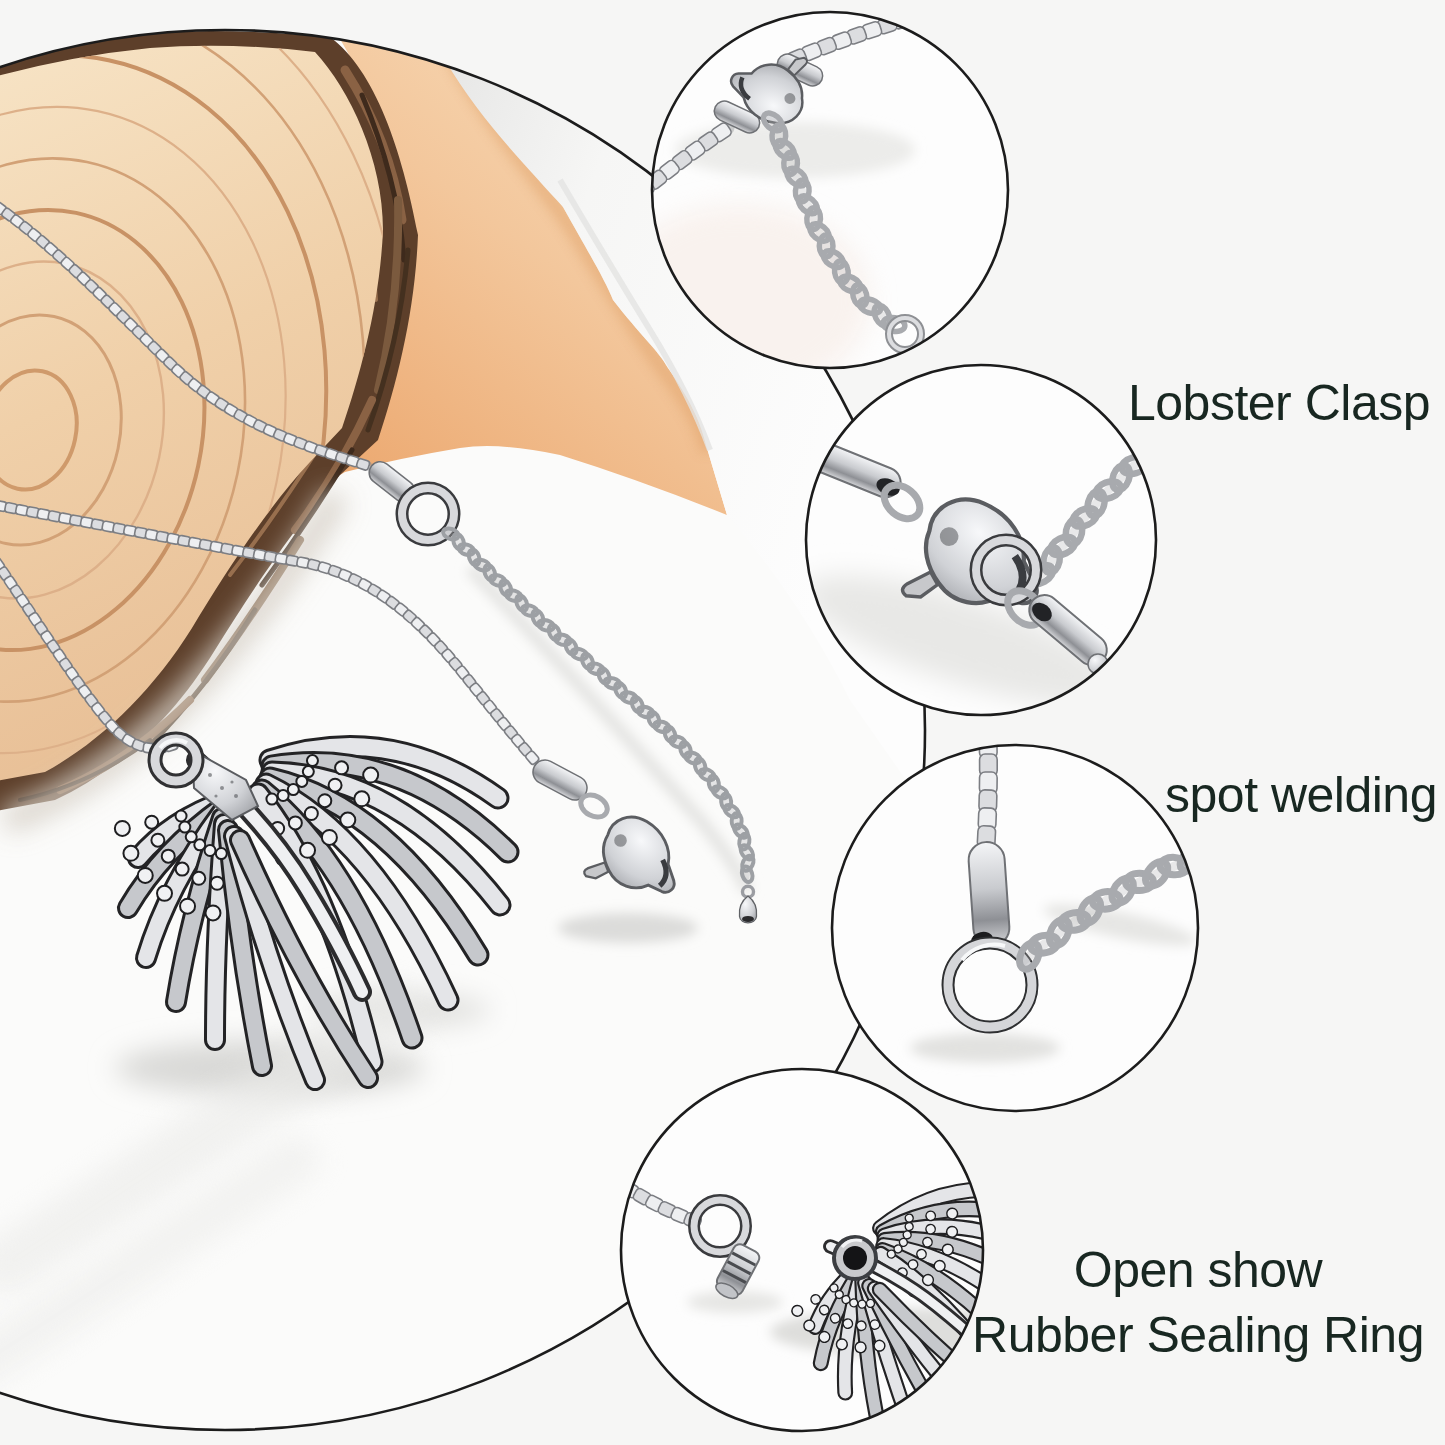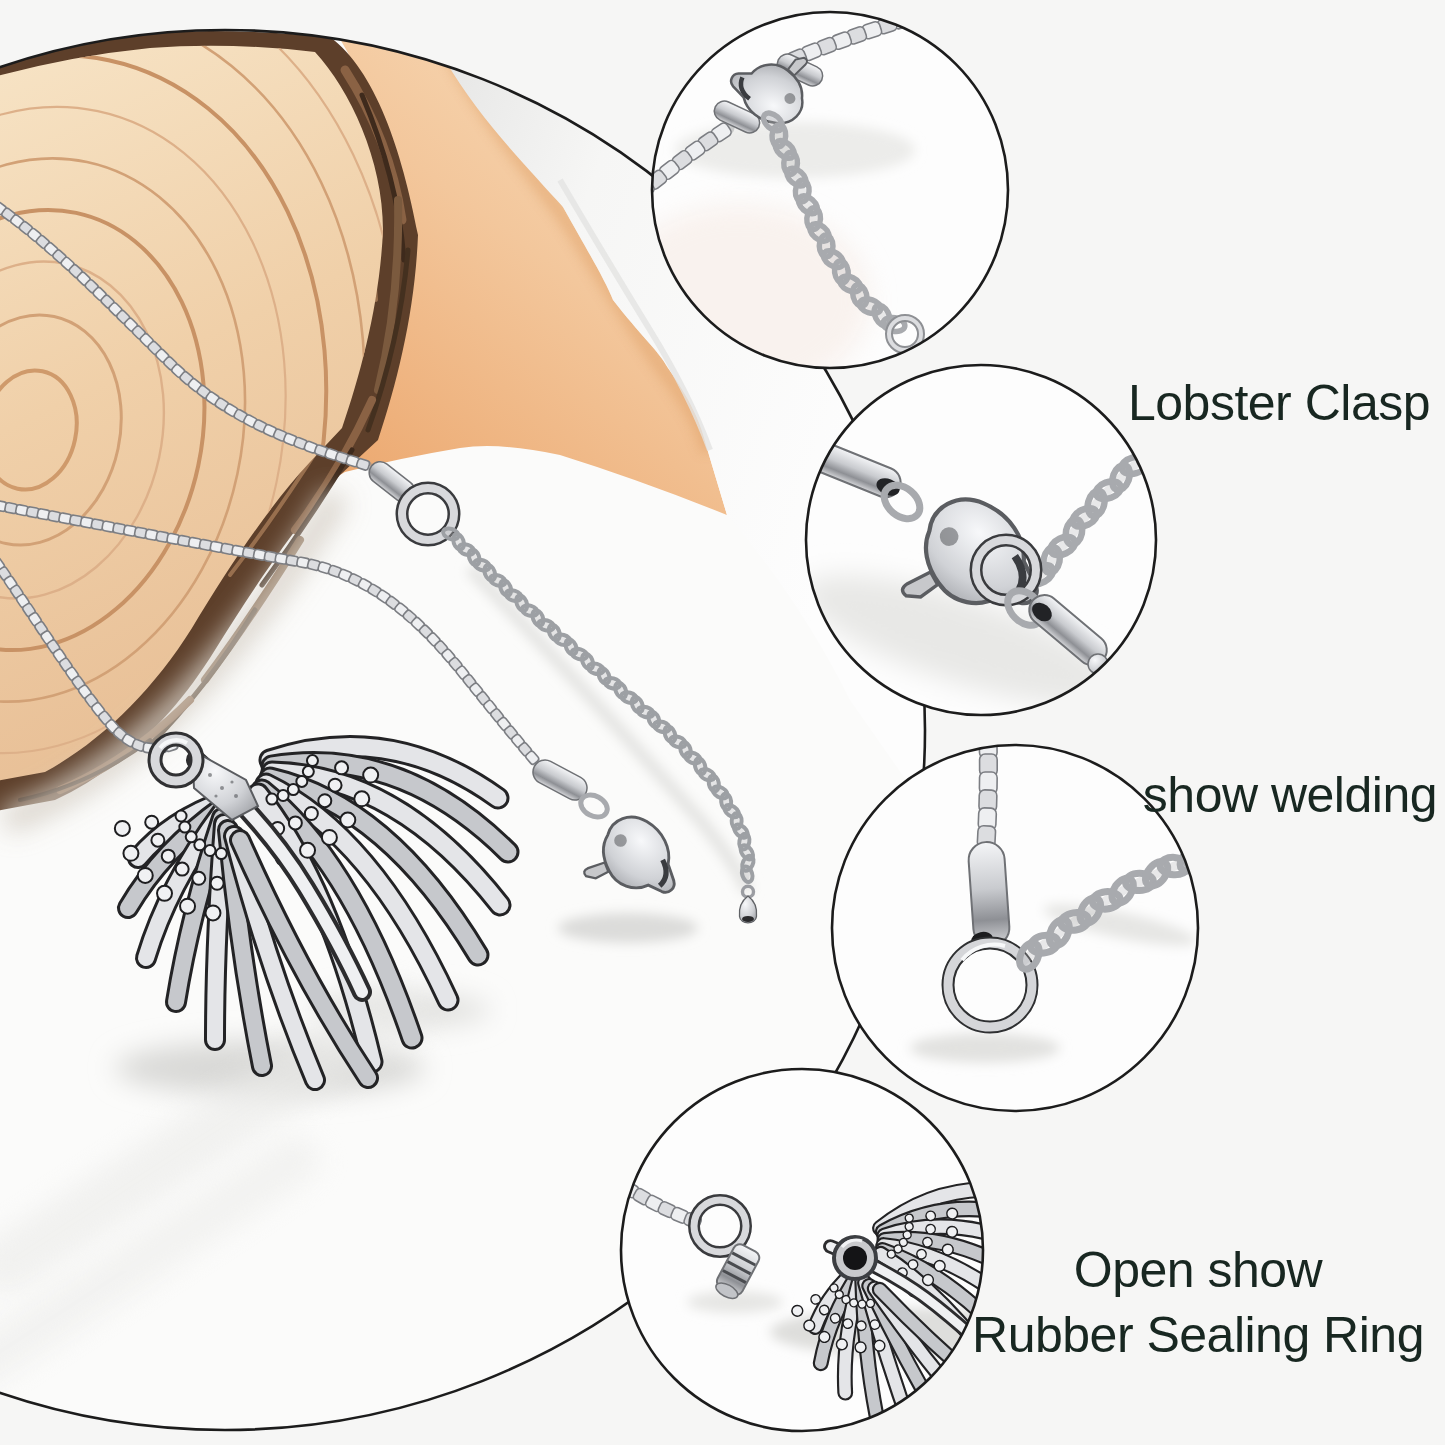--- a/index.html
+++ b/index.html
@@ -602,19 +602,19 @@
       </g>
       <circle cx="855" cy="1258" r="21" fill="#c9cacd" stroke="#3c3e42" stroke-width="4"></circle>
       <circle cx="855" cy="1258" r="12" fill="#141416"></circle>
       <path d="M842,1247 A18,18 0 0 1 862,1241" fill="none" stroke="#f2f3f5" stroke-width="3"></path>
     </g>
     <circle cx="802" cy="1250" r="181" fill="none" stroke="#1c1c1c" stroke-width="2.6"></circle>
   </g>
 </svg>
 
 <div class="callout-label" id="lbl-lobster">Lobster Clasp</div>
-<div class="callout-label" id="lbl-spot">show welding</div>
+<div class="callout-label" id="lbl-spot">spot welding</div>
 <div class="callout-label" id="lbl-open">
   <span>Open show</span>
   <span>Rubber Sealing Ring</span>
 </div>
 
 </div>
 
 </body></html>

